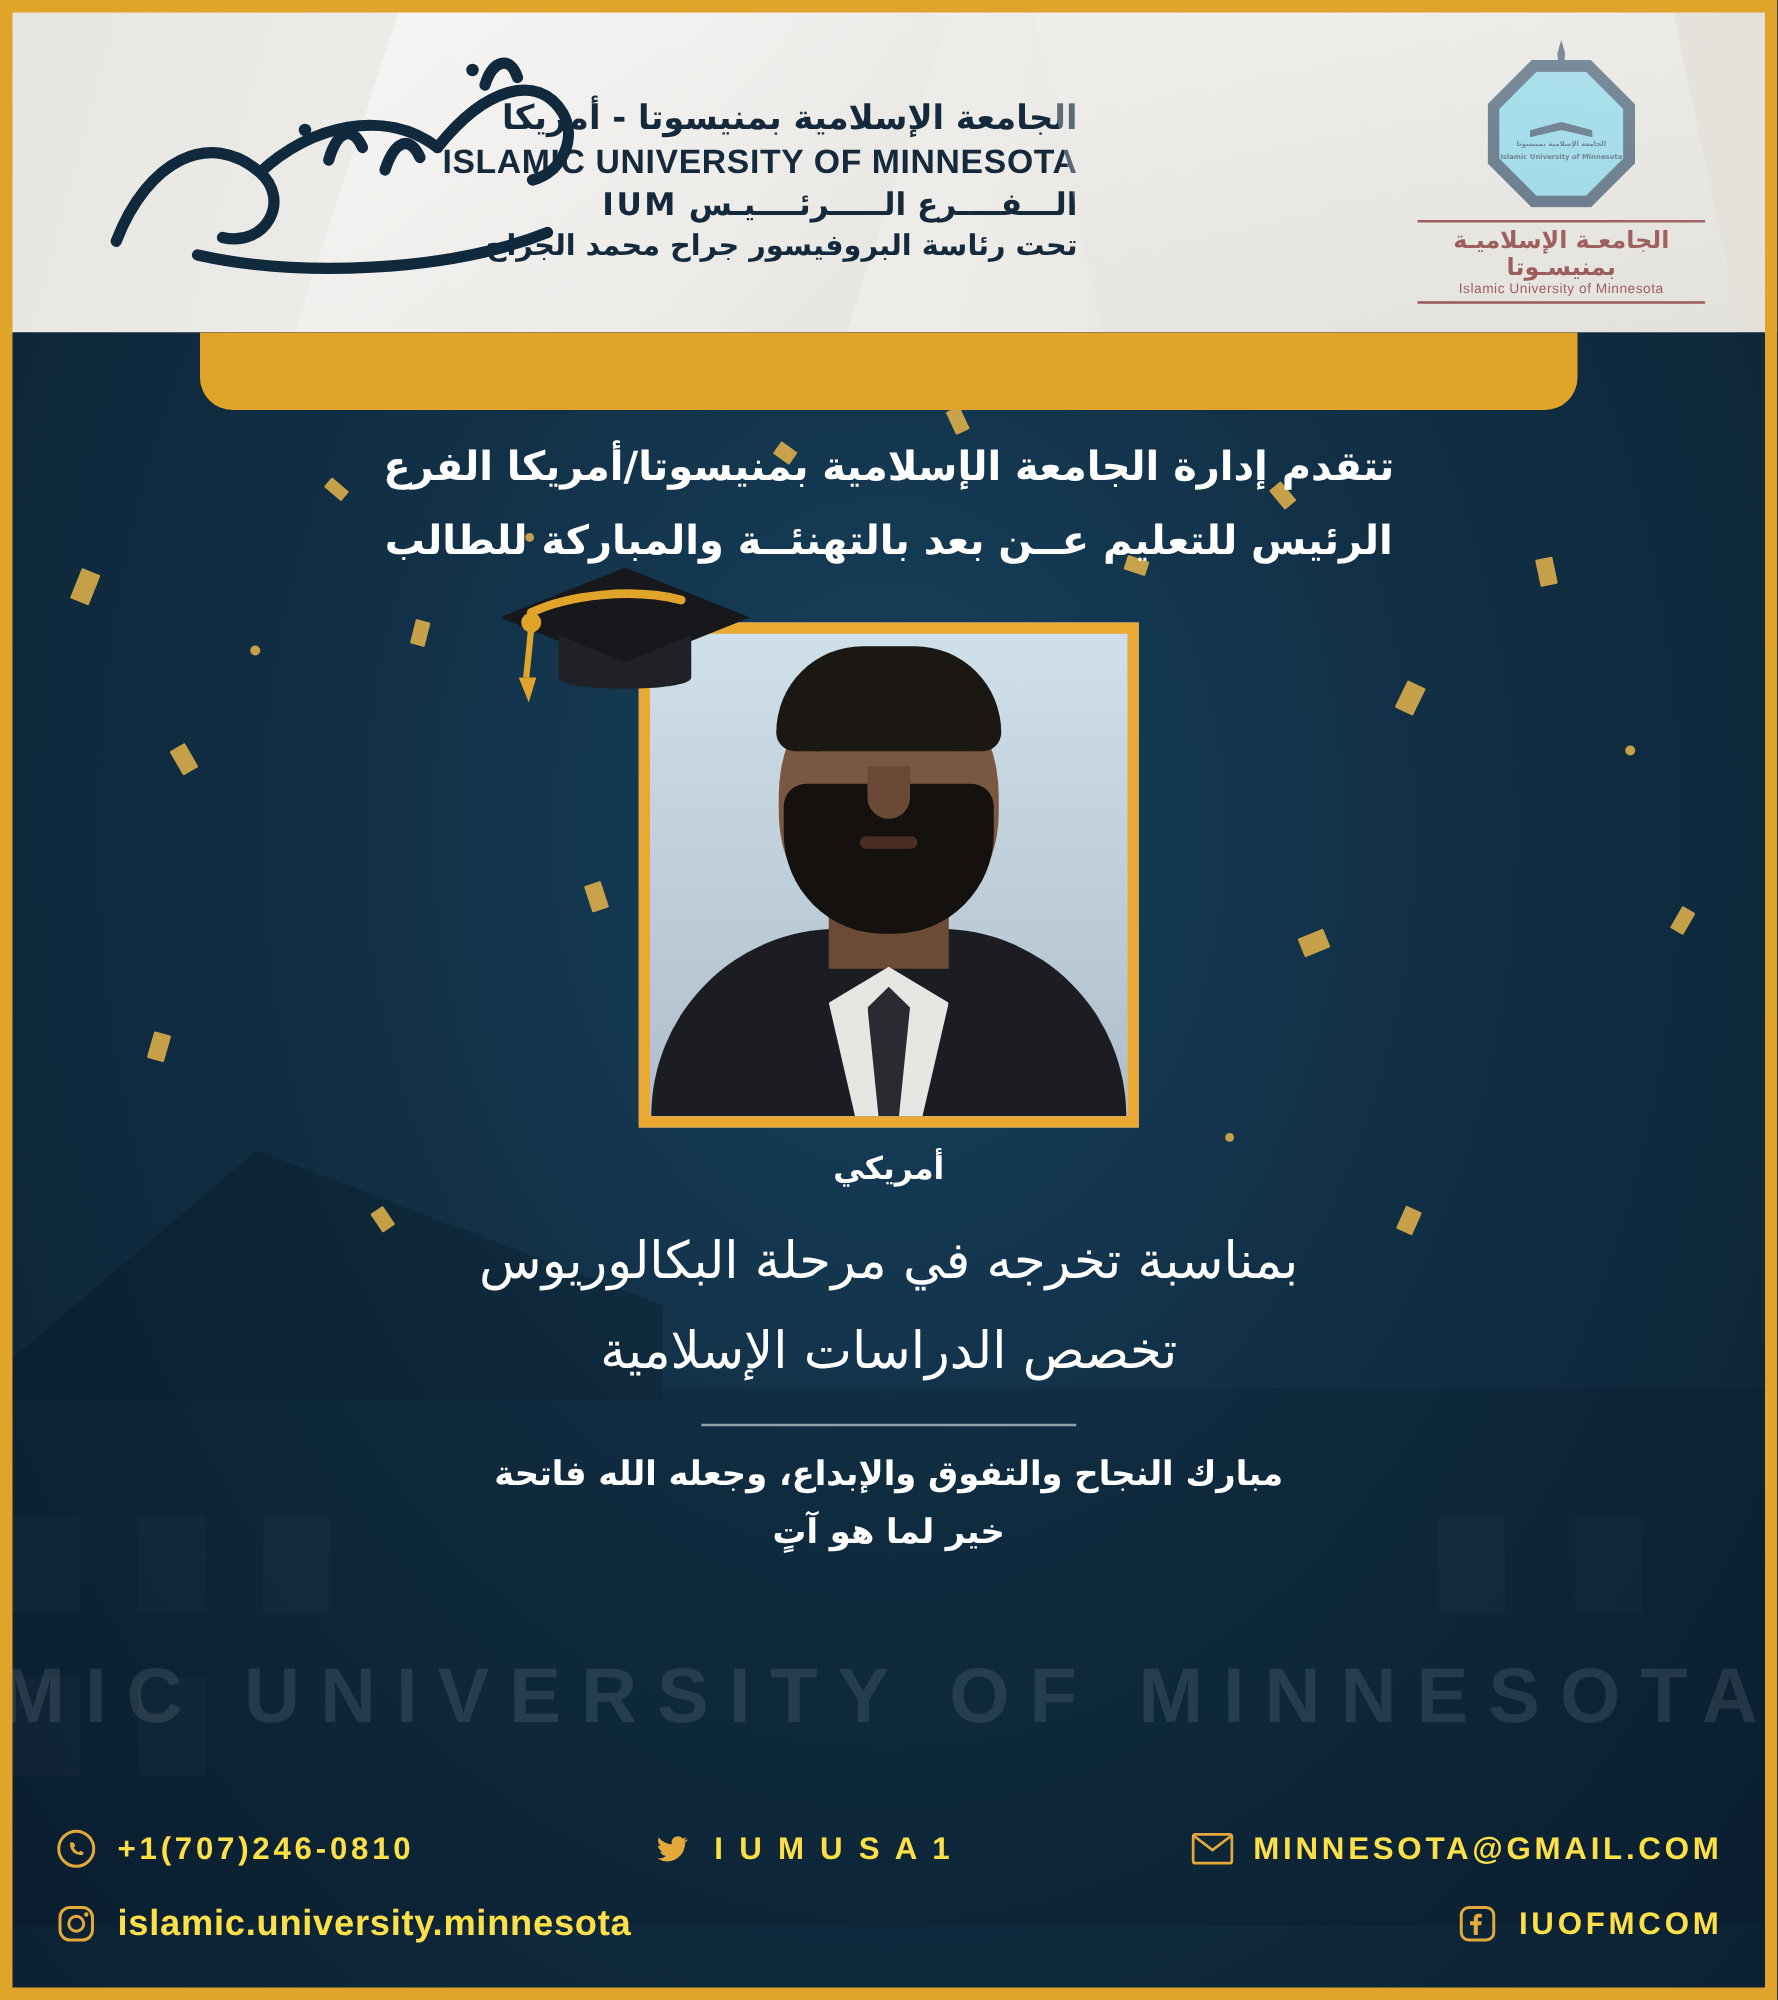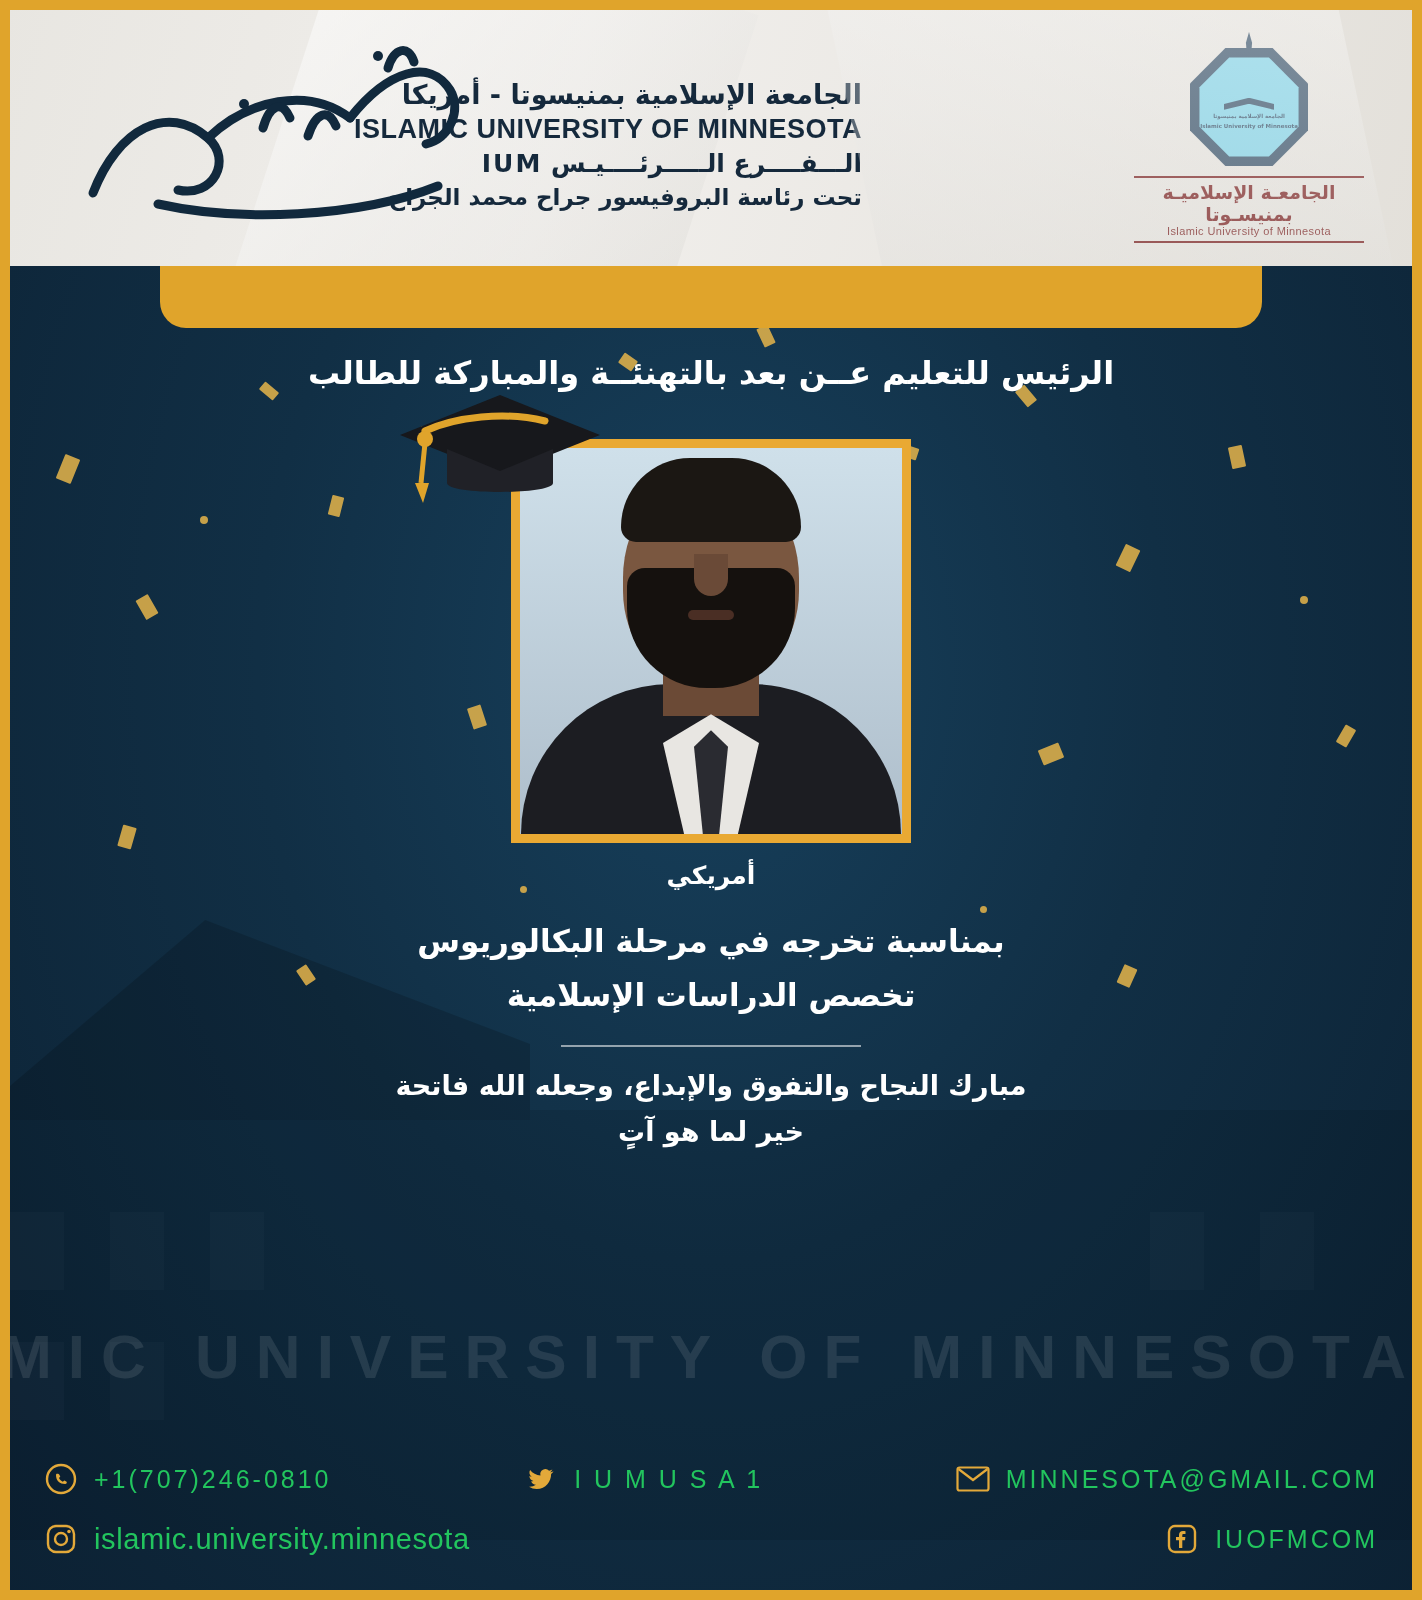--- a/index.html
+++ b/index.html
@@ -356,22 +356,22 @@
     text-align: center;
     font-size: 25px;
     font-weight: bold;
     color: #ffffff;
   }
 
   .degree {
     margin: 24px auto 0;
     width: 950px;
     text-align: center;
-    font-size: 31px;
-    font-weight: bold;
+    font-size: 41px;
+    font-weight: normal;
     line-height: 1.75;
   }
 
   .divider {
     width: 300px;
     height: 2px;
     background: rgba(255,255,255,.55);
     margin: 22px auto 16px;
   }
 
@@ -403,24 +403,24 @@
     align-items: center;
     gap: 16px;
   }
   .fitem .ficon {
     width: 34px; height: 34px;
     flex: 0 0 34px;
     display: flex; align-items: center; justify-content: center;
     color: #e3a93a;
   }
   .fitem .ftext {
-    color: #22c55e;
+    color: #fde047;
     font-family: "Liberation Sans", sans-serif;
     font-size: 25px;
-    font-weight: normal;
+    font-weight: bold;
     letter-spacing: 3px;
     white-space: nowrap;
   }
   .fitem.small .ftext { font-size: 29px; letter-spacing: .6px; }
 </style>
 </head>
 <body>
 
 <div class="poster">
 
@@ -509,20 +509,21 @@
       <i style="left:300px; top:700px; width:12px; height:18px; transform:rotate(-34deg);"></i>
       <i style="left:1120px;top:700px; width:14px; height:20px; transform:rotate(24deg);"></i>
       <i style="left:620px; top:300px; width:10px; height:16px; transform:rotate(-20deg);"></i>
       <i style="left:860px; top:330px; width:10px; height:16px; transform:rotate(28deg);"></i>
     </div>
   </div>
 
   <div class="content">
 
     <div class="intro">
+      <div>تتقدم إدارة الجامعة الإسلامية بمنيسوتا/أمريكا الفرع</div>
       <div>الرئيس للتعليم عــن بعد بالتهنئــة والمباركة للطالب</div>
     </div>
 
     <div class="photo-wrap">
       <div class="cap">
         <svg viewBox="0 0 230 120" aria-hidden="true">
           <path d="M15 48 L115 8 L215 48 L115 88 Z" fill="#17181c"></path>
           <path d="M62 62 L62 96 C62 108 168 108 168 96 L168 62 L115 84 Z" fill="#202127"></path>
           <path d="M40 44 C70 30 120 24 160 34" stroke="#e0a42b" stroke-width="7" fill="none" stroke-linecap="round"></path>
           <circle cx="40" cy="52" r="8" fill="#e0a42b"></circle>

